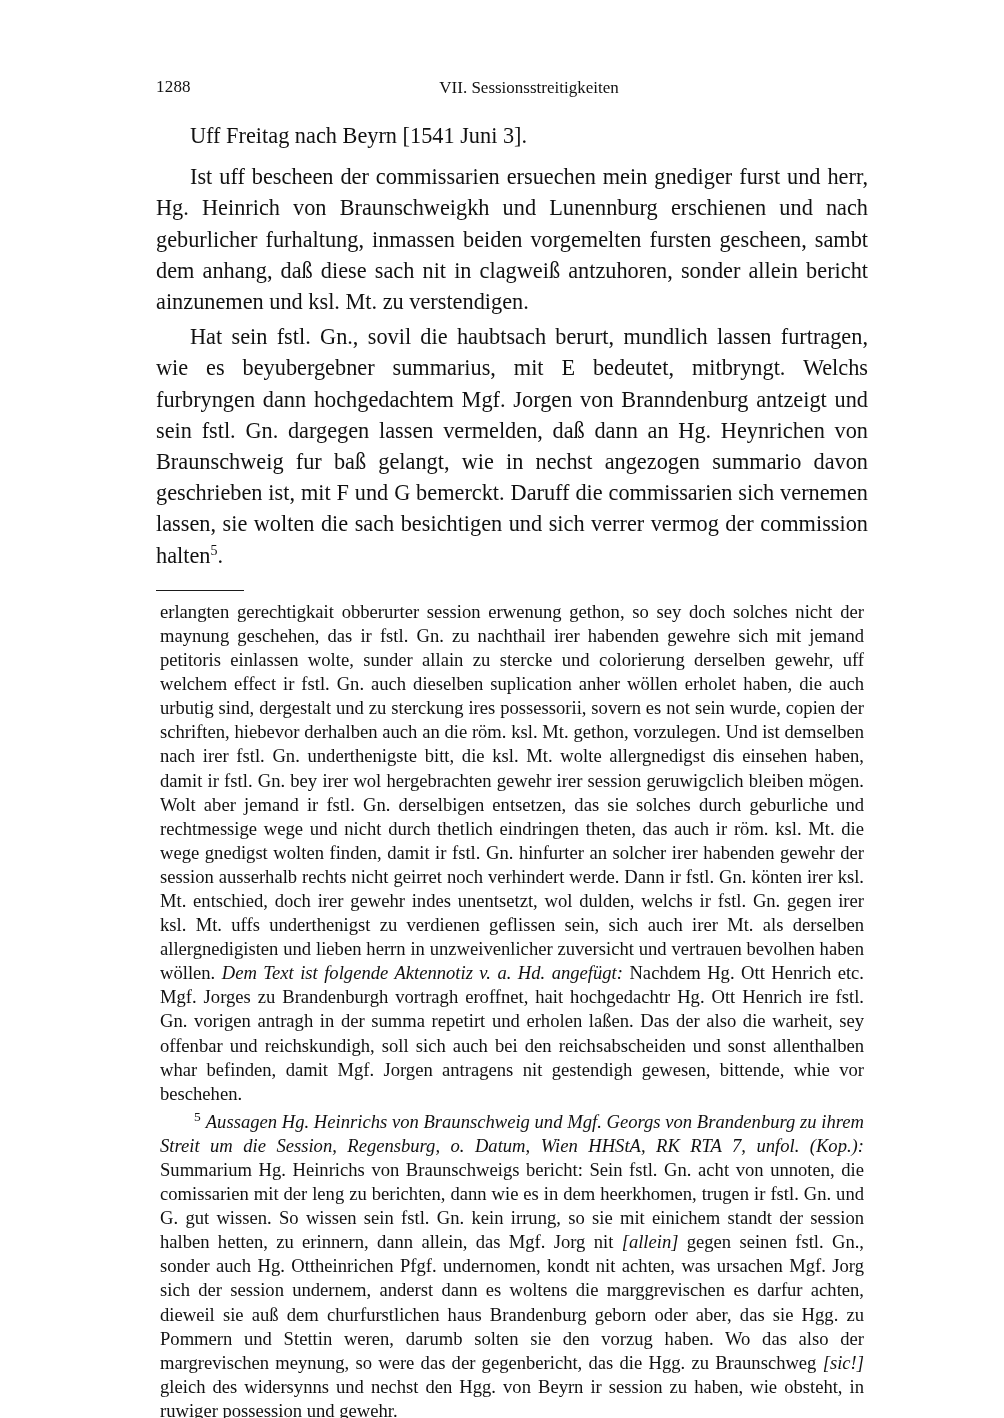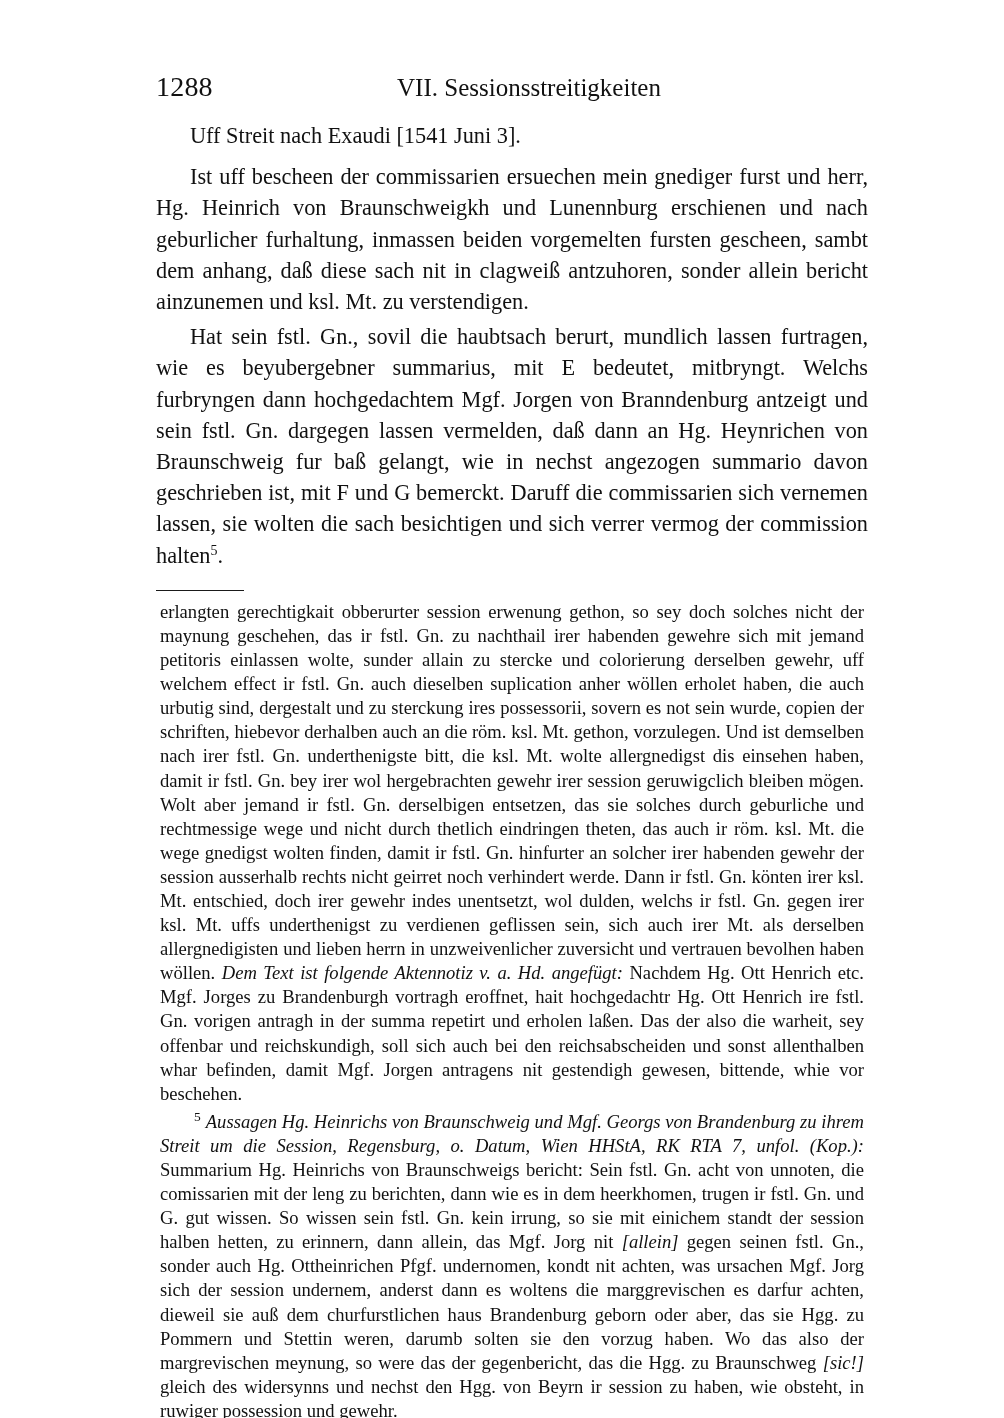--- a/index.html
+++ b/index.html
@@ -29,31 +29,31 @@
   
   .runhead {
     position: relative;
     height: 30px;
     margin-bottom: 18px;
   }
   .folio {
     position: absolute;
     left: 0;
     top: 0;
-    font-size: 28px;
+    font-size: 17px;
     line-height: 30px;
     letter-spacing: .2px;
   }
   .runtitle {
     position: absolute;
     left: 0;
     right: 0;
     top: 2px;
     text-align: center;
-    font-size: 25px;
+    font-size: 17px;
     line-height: 28px;
     padding-left: 34px;
   }
 
   
   .body-par {
     font-size: 22.3px;
     line-height: 31.2px;
     text-align: justify;
     text-indent: 34px;
@@ -105,21 +105,21 @@
 <body>
 
 <div class="page">
   <div class="content">
 
     <div class="runhead">
       <div class="folio">1288</div>
       <div class="runtitle">VII. Sessionsstreitigkeiten</div>
     </div>
 
-    <p class="body-par tight"><span>Uff Streit nach Exaudi </span><span class="it">[1541 Juni 3].</span></p>
+    <p class="body-par tight"><span>Uff Freitag nach Beyrn </span><span class="it">[1541 Juni 3].</span></p>
 
     <p class="body-par">Ist uff bescheen der commissarien ersuechen mein gnediger furst und herr, Hg. Heinrich von Braunschweigkh und Lunennburg erschienen und nach geburlicher furhaltung, inmassen beiden vorgemelten fursten gescheen, sambt dem anhang, daß diese sach nit in clagweiß antzuhoren, sonder allein bericht ainzunemen und ksl. Mt. zu verstendigen.</p>
 
     <p class="body-par"><span>Hat sein fstl. Gn., sovil die haubtsach berurt, mundlich lassen furtragen, wie es beyubergebner summarius, mit E bedeutet, mitbryngt. Welchs furbryngen dann hochgedachtem Mgf. Jorgen von Branndenburg antzeigt und sein fstl. Gn. dargegen lassen vermelden, daß dann an Hg. Heynrichen von Braunschweig fur baß gelangt, wie in nechst angezogen summario davon geschrieben ist, mit F und G bemerckt. Daruff die commissarien sich vernemen lassen, sie wolten die sach besichtigen und sich verrer vermog der commission halten</span><sup class="ref">5</sup><span>.</span></p>
 
     <div class="fn-rule"></div>
 
     <p class="fn cont"><span>erlangten gerechtigkait obberurter session erwenung gethon, so sey doch solches nicht der maynung geschehen, das ir fstl. Gn. zu nachthail irer habenden gewehre sich mit jemand petitoris einlassen wolte, sunder allain zu stercke und colorierung derselben gewehr, uff welchem effect ir fstl. Gn. auch dieselben suplication anher wöllen erholet haben, die auch urbutig sind, dergestalt und zu sterckung ires possessorii, sovern es not sein wurde, copien der schriften, hiebevor derhalben auch an die röm. ksl. Mt. gethon, vorzulegen. Und ist demselben nach irer fstl. Gn. underthenigste bitt, die ksl. Mt. wolte allergnedigst dis einsehen haben, damit ir fstl. Gn. bey irer wol hergebrachten gewehr irer session geruwigclich bleiben mögen. Wolt aber jemand ir fstl. Gn. derselbigen entsetzen, das sie solches durch geburliche und rechtmessige wege und nicht durch thetlich eindringen theten, das auch ir röm. ksl. Mt. die wege gnedigst wolten finden, damit ir fstl. Gn. hinfurter an solcher irer habenden gewehr der session ausserhalb rechts nicht geirret noch verhindert werde. Dann ir fstl. Gn. könten irer ksl. Mt. entschied, doch irer gewehr indes unentsetzt, wol dulden, welchs ir fstl. Gn. gegen irer ksl. Mt. uffs underthenigst zu verdienen geflissen sein, sich auch irer Mt. als derselben allergnedigisten und lieben herrn in unzweivenlicher zuversicht und vertrauen bevolhen haben wöllen. </span><span class="it">Dem Text ist folgende Aktennotiz v. a. Hd. angefügt:</span><span> Nachdem Hg. Ott Henrich etc. Mgf. Jorges zu Brandenburgh vortragh eroffnet, hait hochgedachtr Hg. Ott Henrich ire fstl. Gn. vorigen antragh in der summa repetirt und erholen laßen. Das der also die warheit, sey offenbar und reichskundigh, soll sich auch bei den reichsabscheiden und sonst allenthalben whar befinden, damit Mgf. Jorgen antragens nit gestendigh gewesen, bittende, whie vor beschehen.</span></p>
 
     <p class="fn numbered"><span class="fn-num">5</span><span class="it">Aussagen Hg. Heinrichs von Braunschweig und Mgf. Georgs von Brandenburg zu ihrem Streit um die Session, Regensburg, o. Datum, Wien HHStA, RK RTA 7, unfol. (Kop.):</span><span> Summarium Hg. Heinrichs von Braunschweigs bericht: Sein fstl. Gn. acht von unnoten, die comissarien mit der leng zu berichten, dann wie es in dem heerkhomen, trugen ir fstl. Gn. und G. gut wissen. So wissen sein fstl. Gn. kein irrung, so sie mit einichem standt der session halben hetten, zu erinnern, dann allein, das Mgf. Jorg nit </span><span class="it">[allein]</span><span> gegen seinen fstl. Gn., sonder auch Hg. Ottheinrichen Pfgf. undernomen, kondt nit achten, was ursachen Mgf. Jorg sich der session undernem, anderst dann es woltens die marggrevischen es darfur achten, dieweil sie auß dem churfurstlichen haus Brandenburg geborn oder aber, das sie Hgg. zu Pommern und Stettin weren, darumb solten sie den vorzug haben. Wo das also der margrevischen meynung, so were das der gegenbericht, das die Hgg. zu Braunschweg </span><span class="it">[sic!]</span><span> gleich des widersynns und nechst den Hgg. von Beyrn ir session zu haben, wie obsteht, in ruwiger possession und gewehr.</span></p>

